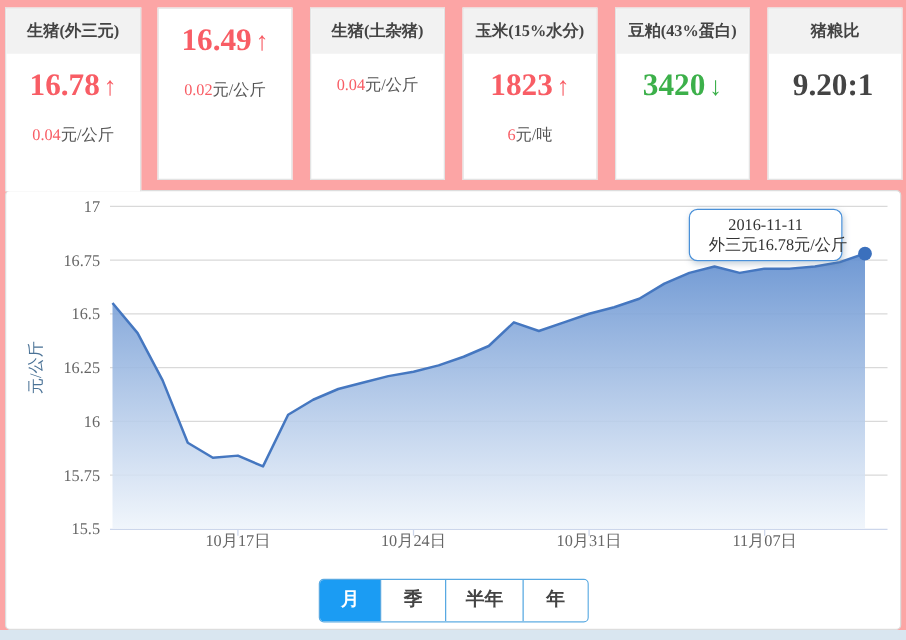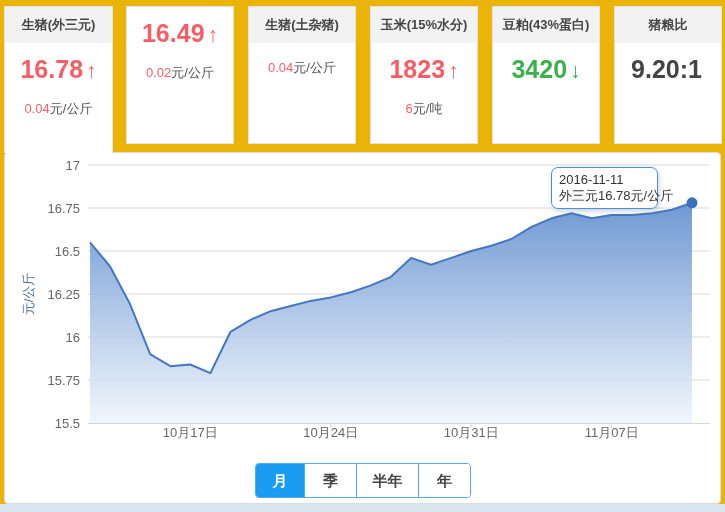--- a/index.html
+++ b/index.html
@@ -1,18 +1,18 @@
 <!DOCTYPE html>
 <html><head>
 <meta charset="utf-8">
 <style>
   * { margin:0; padding:0; box-sizing:border-box; }
   html,body { width:725px; height:512px; overflow:hidden; background:#fff;
     font-family:"Liberation Sans","DejaVu Sans",sans-serif; }
-  #stage { position:relative; width:725px; height:512px; background:#eab308; }
+  #stage { position:relative; width:725px; height:512px; background:#fca5a5;font-family:Liberation Serif, serif; }
 
   
   .card { position:absolute; top:6px; width:108px; height:138px;
     background:#fff; border:1px solid #e3e3e3; text-align:center; z-index:3; }
   .card.active { height:147px; border-bottom:none; width:109px; }
   .card-header { height:36px; line-height:36px; background:#f2f2f2;
     font-size:13px; font-weight:bold; color:#444; white-space:nowrap; }
   .value-row { margin-top:12px; font-size:25px; font-weight:bold; color:#444;
     white-space:nowrap; }
   .value-row .arrow { font-size:21px; margin-left:3px; font-weight:bold; }
@@ -20,24 +20,24 @@
   .card.trend-up .num, .card.trend-up .arrow, .card.trend-up .change { color:#f85d65; }
   .card.trend-down .num, .card.trend-down .arrow, .card.trend-down .change { color:#3cb04a; }
   .card .unit { color:#555; }
 
   
   #panel { position:absolute; left:4px; top:152px; width:717px; height:352px;
     background:#fff; border:1px solid #ddd; border-radius:4px; z-index:1; }
   #chart-svg { position:absolute; left:0; top:0; z-index:2; }
 
   
-  #tooltip { position:absolute; left:551px; top:167px; width:107px; height:42px;
+  #tooltip { position:absolute; left:551px; top:167px; width:123px; height:42px;
     background:rgba(255,255,255,0.97); border:1px solid #4a90d8; border-radius:7px;
     box-shadow:1px 2px 5px rgba(90,120,150,0.35); z-index:4;
-    padding:4px 7px; font-size:13px; color:#333; line-height:16px; white-space:nowrap; }
+    padding:4px 15px; font-size:13px; color:#333; line-height:16px; white-space:nowrap;text-align:center; }
 
   
   #tabs { position:absolute; left:255px; top:463px; height:35px; display:flex;
     border:1px solid #58a9e2; border-radius:4px; overflow:hidden; z-index:4;
     background:#fff; }
   .tab { height:33px; line-height:33px; text-align:center; font-size:15px;
     font-weight:bold; color:#444; background:#fff; cursor:pointer; }
   .tab + .tab { border-left:1px solid #58a9e2; }
   .tab.active { background:#1b9cf3; color:#fff; }
   #tab-0 { width:48px; } #tab-1 { width:52px; } #tab-2 { width:62px; } #tab-3 { width:52px; }

